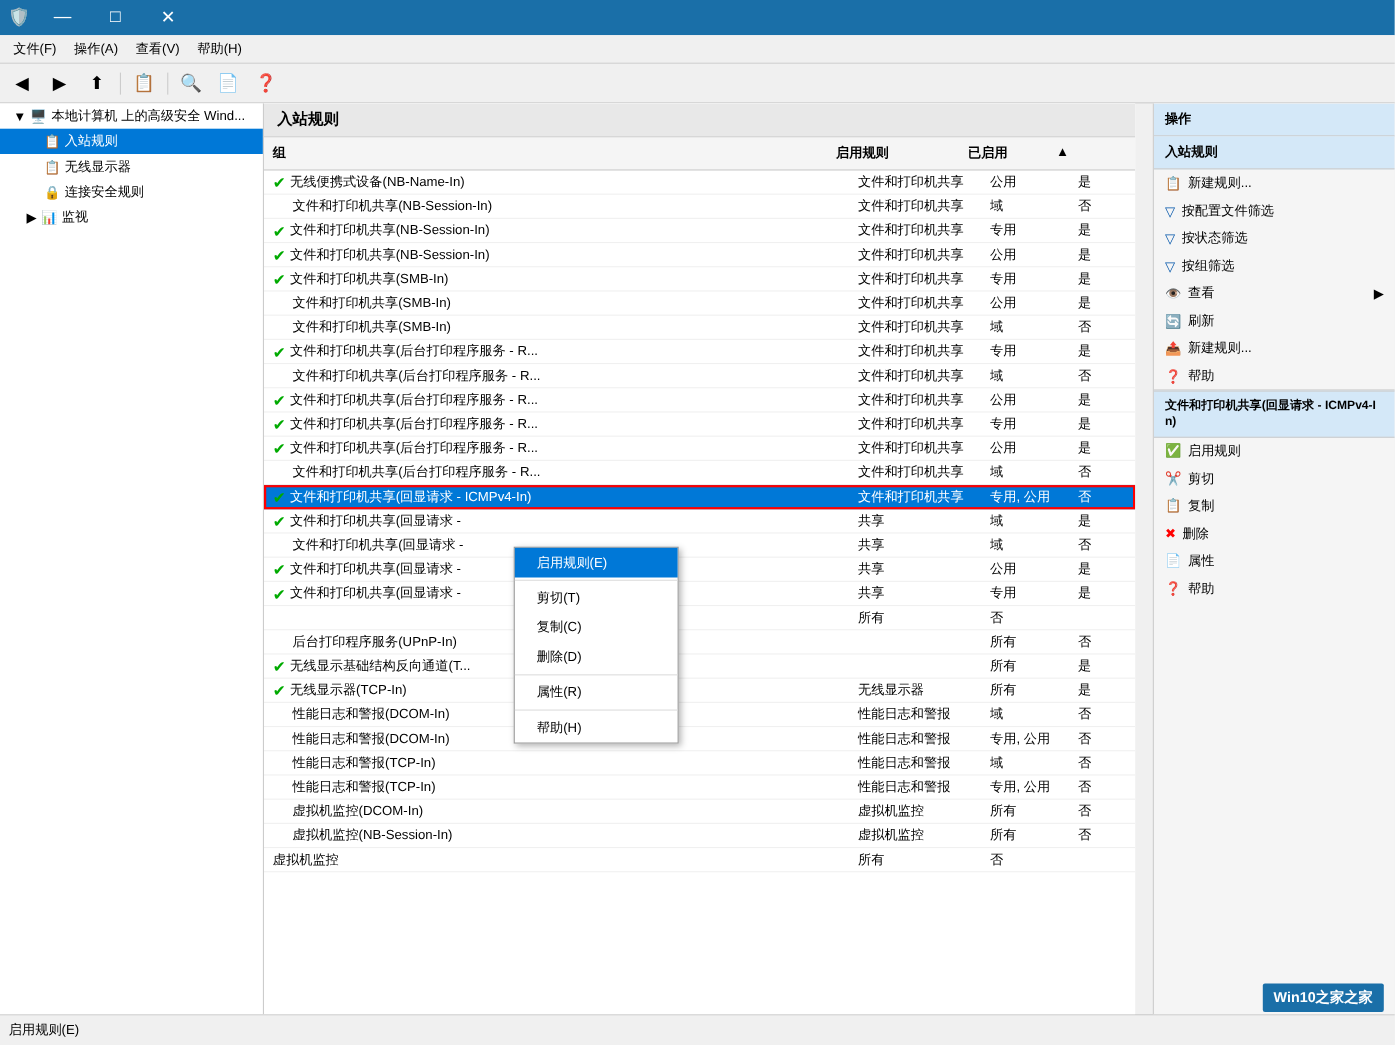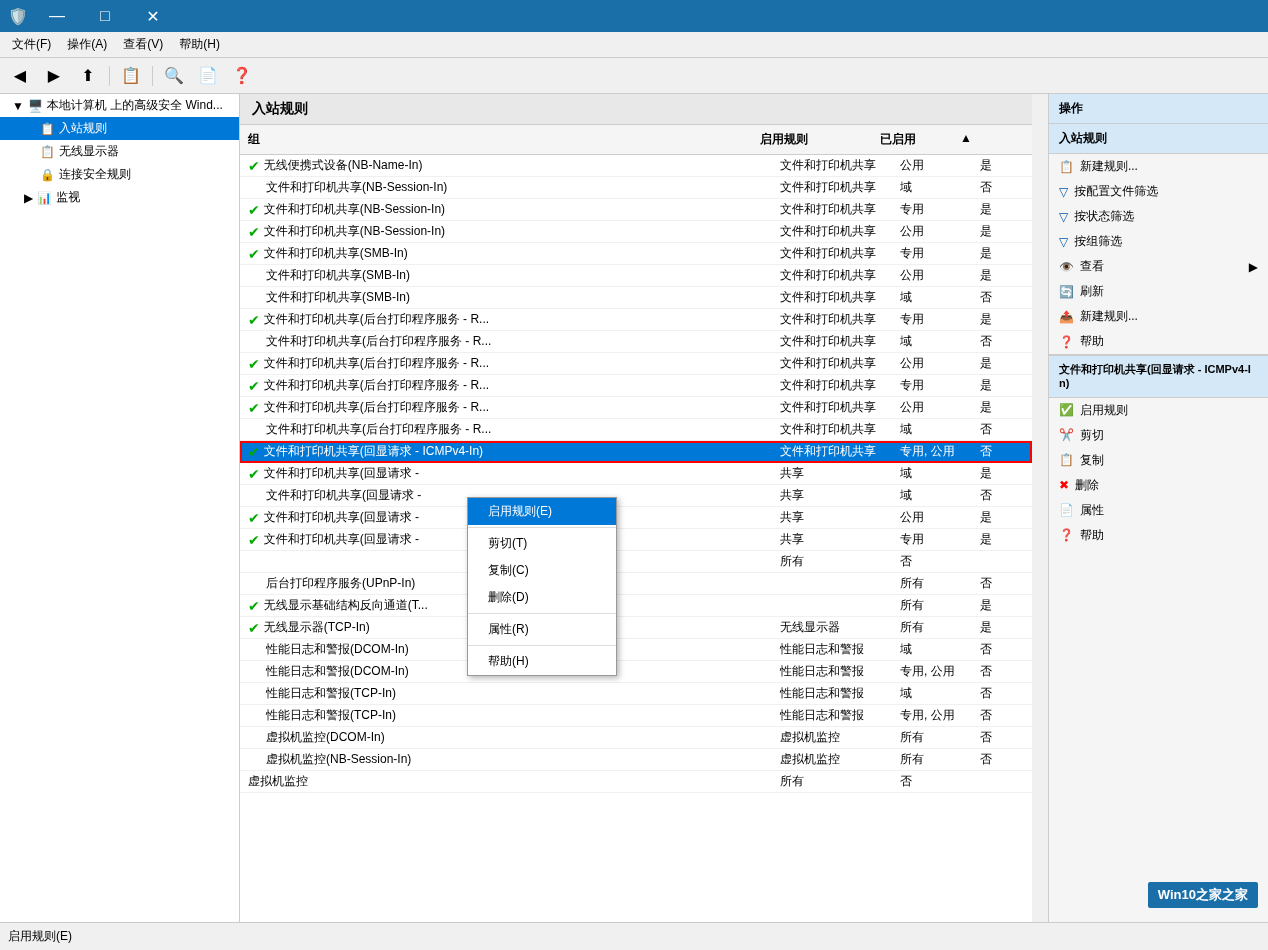--- a/index.html
+++ b/index.html
@@ -197,21 +197,21 @@
       display: flex;
       align-items: center;
       gap: 6px;
     }
     .context-menu-item.highlighted { background: #0078d7; color: white; }
     .context-menu-sep { height: 1px; background: #ddd; margin: 2px 0; }
 
     
     .watermark {
       position: absolute;
-      bottom: 42px;
+      bottom: 30px;
       right: 10px;
       background: #1a6fa8;
       color: white;
       padding: 4px 10px;
       font-size: 13px;
       font-weight: bold;
       border-radius: 2px;
     }
 
     

